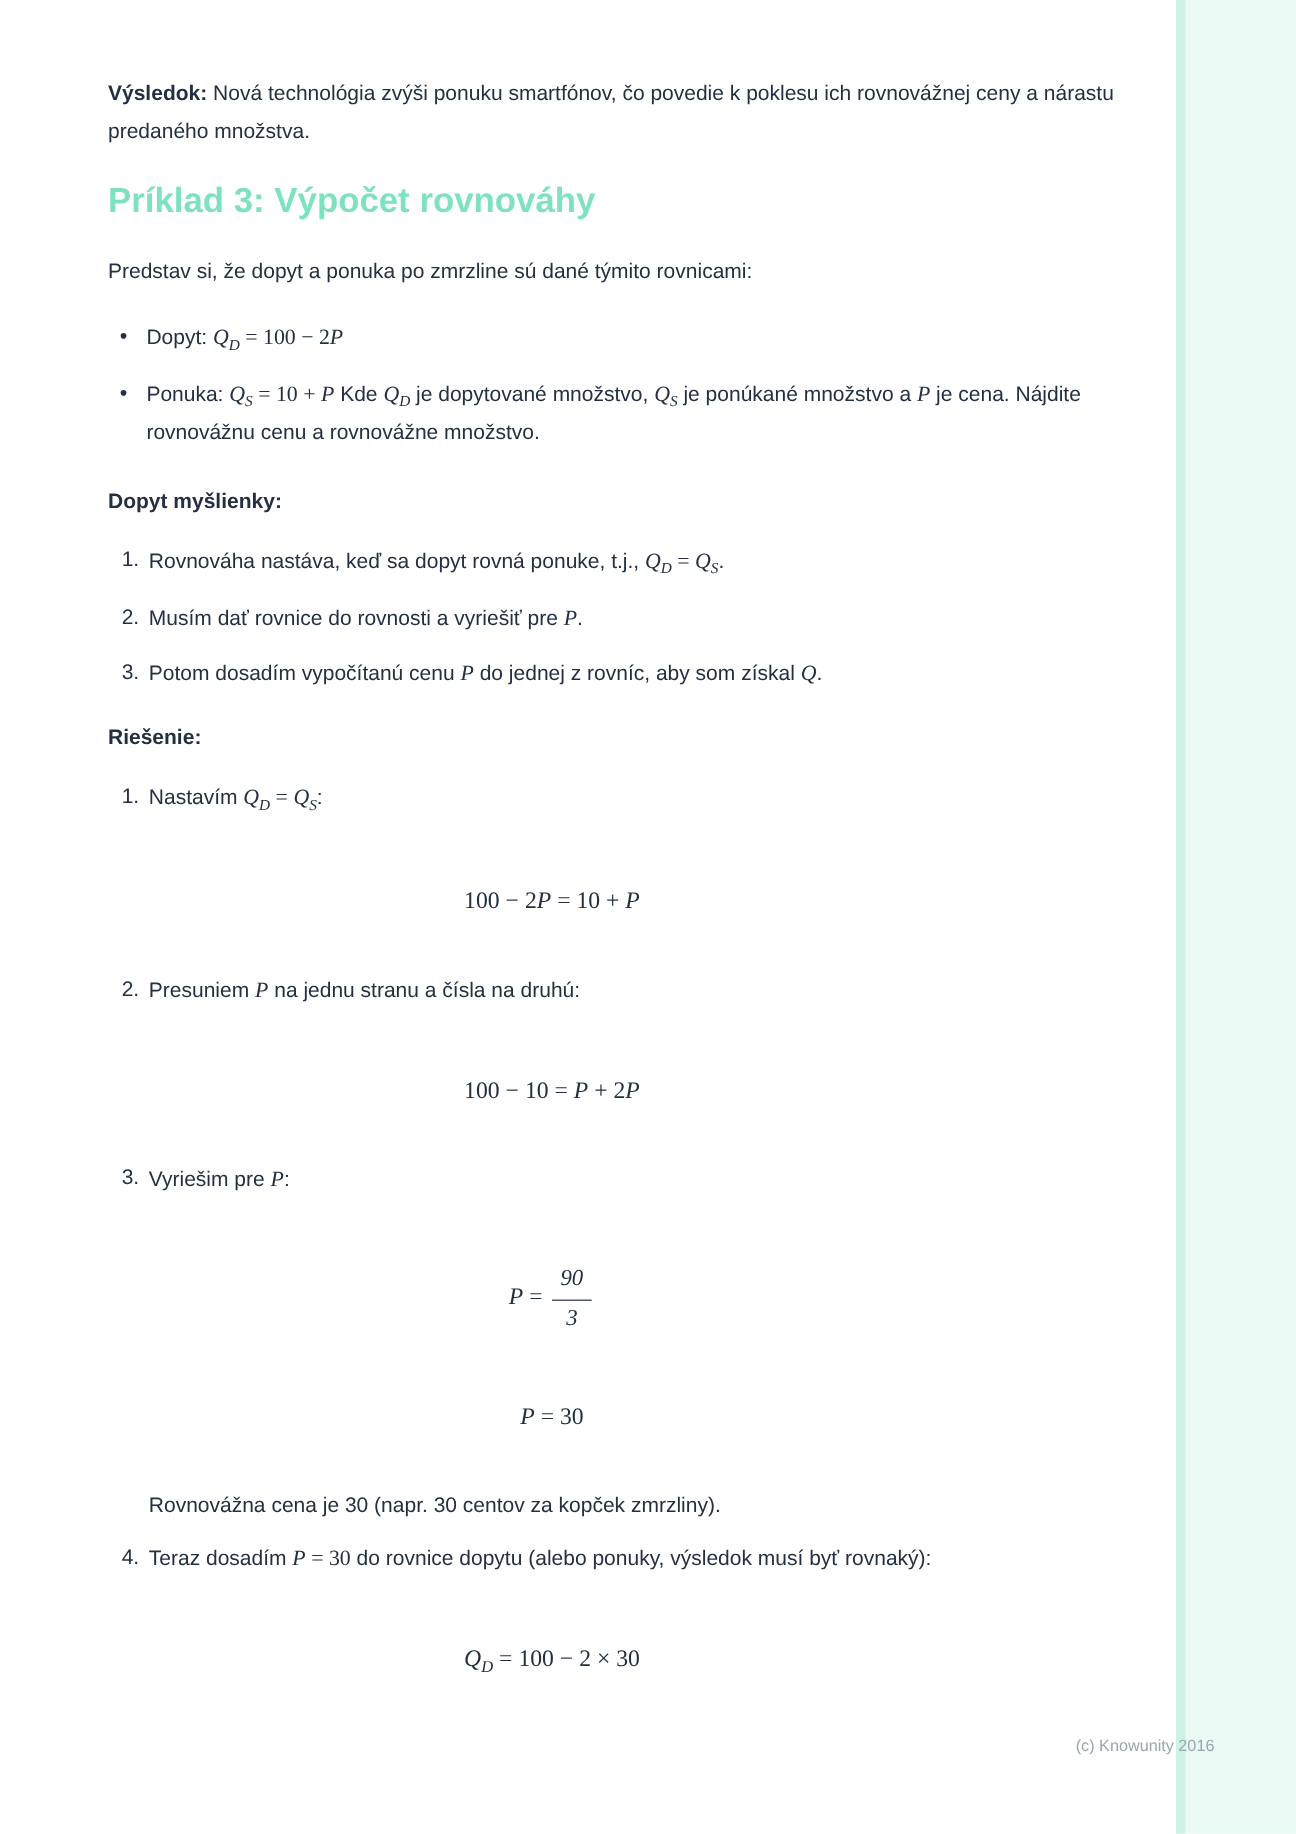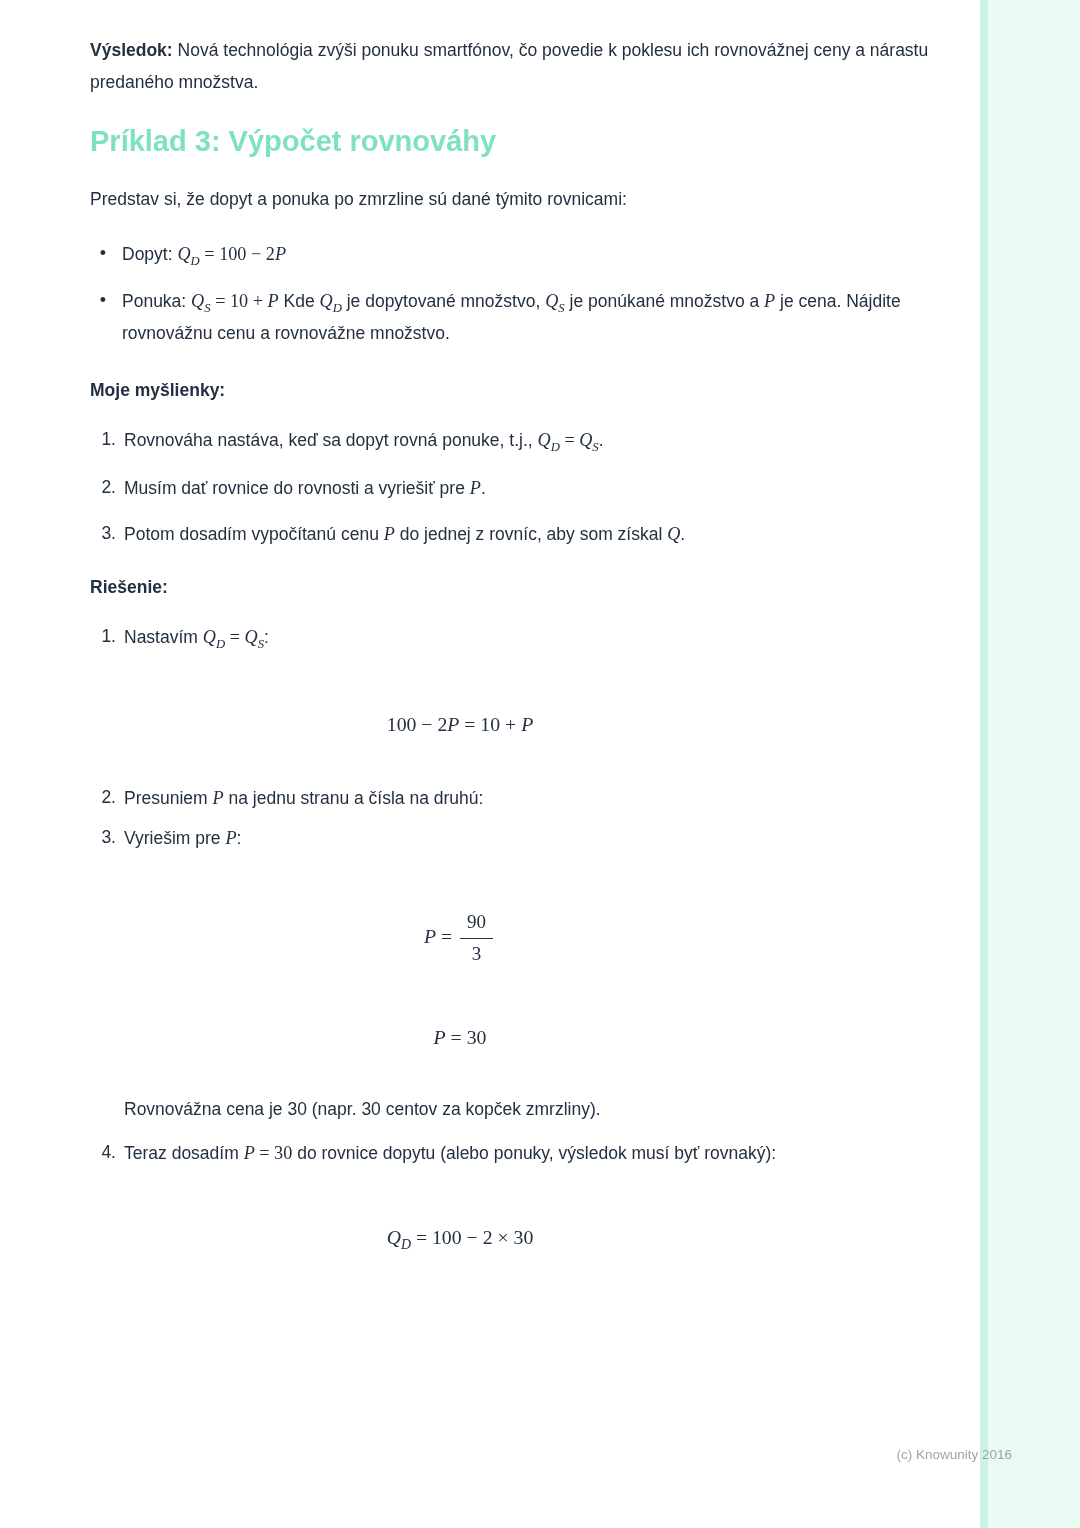--- a/index.html
+++ b/index.html
@@ -9,21 +9,21 @@
     position:relative; overflow:hidden;
     font-family:"Liberation Sans", sans-serif;
     color:var(--text, #233041);
   }
   .side-stripe {
     position:absolute; top:0; right:0; height:100%; width:100px;
     background:var(--stripe, #EAFAF4);
     border-left:8px solid var(--stripe_line, #CDF3E4);
   }
   .content {
-    position:absolute; left:90px; top:34px; width:860px;
+    position:absolute; left:90px; top:61px; width:860px;
   }
   .para {
     font-size:17.5px; line-height:1.85; margin-bottom:24px;
   }
   .para strong { font-weight:bold; }
   .heading {
     font-size:29px; font-weight:bold;
     color:var(--accent, #7EE1C2);
     margin:22px 0 24px 0; line-height:1.25;
   }
@@ -54,21 +54,21 @@
     font-size:19px; line-height:1.4;
     color:var(--text, #233041);
   }
   .note {
     font-size:17.5px; line-height:1.65;
     margin:5px 0 14px 34px;
   }
   .math { font-family:"Liberation Serif", serif; font-size:1.04em; white-space:pre-wrap; }
   .math i { font-style:italic; }
   .math sub { font-size:0.7em; font-style:italic; }
-  .frac { display:inline-block; vertical-align:middle; text-align:center; margin:0 3px; }
+  .frac { display:inline-block; vertical-align:middle; text-align:center; margin:0 3px;font-style:italic; }
   .frac .num { display:block; padding:0 7px 3px 7px; border-bottom:1.4px solid currentColor; }
   .frac .den { display:block; padding-top:2px; }
   .footer {
     position:absolute; right:68px; bottom:66px;
     font-size:13.5px; color:var(--muted, #9AA5AF); z-index:2;
   }
 </style>
 </head>
 <body>
 
@@ -88,21 +88,21 @@
       <li>
         <span class="bullet-dot">•</span>
         <div class="li-body">Dopyt: <span class="math"><i>Q</i><sub>D</sub> = 100 − 2<i>P</i></span></div>
       </li>
       <li>
         <span class="bullet-dot">•</span>
         <div class="li-body">Ponuka: <span class="math"><i>Q</i><sub>S</sub> = 10 + <i>P</i></span> Kde <span class="math"><i>Q</i><sub>D</sub></span> je dopytované množstvo, <span class="math"><i>Q</i><sub>S</sub></span> je ponúkané množstvo a <span class="math"><i>P</i></span> je cena. Nájdite rovnovážnu cenu a rovnovážne množstvo.</div>
       </li>
     </ul>
 
-    <p class="label">Moje myšlienky:</p>
+    <p class="label">Dopyt myšlienky:</p>
 
     <ol class="plain">
       <li>
         <span class="marker">1.</span>
         <div class="li-body">Rovnováha nastáva, keď sa dopyt rovná ponuke, t.j., <span class="math"><i>Q</i><sub>D</sub> = <i>Q</i><sub>S</sub></span>.</div>
       </li>
       <li>
         <span class="marker">2.</span>
         <div class="li-body">Musím dať rovnice do rovnosti a vyriešiť pre <span class="math"><i>P</i></span>.</div>
       </li>
@@ -122,20 +122,21 @@
           <div class="li-body">Nastavím <span class="math"><i>Q</i><sub>D</sub> = <i>Q</i><sub>S</sub></span>:</div>
         </div>
         <div class="equation"><span class="math">100 − 2<i>P</i> = 10 + <i>P</i></span></div>
       </div>
 
       <div class="sol-item">
         <div class="num-row">
           <span class="marker">2.</span>
           <div class="li-body">Presuniem <span class="math"><i>P</i></span> na jednu stranu a čísla na druhú:</div>
         </div>
+        <div class="equation"><span class="math">100 − 10 = <i>P</i> + 2<i>P</i></span></div>
       </div>
 
       <div class="sol-item">
         <div class="num-row">
           <span class="marker">3.</span>
           <div class="li-body">Vyriešim pre <span class="math"><i>P</i></span>:</div>
         </div>
         <div class="equation"><span class="math"><i>P</i> = </span><span class="frac"><span class="num">90</span><span class="den">3</span></span></div>
         <div class="equation"><span class="math"><i>P</i> = 30</span></div>
         <p class="note">Rovnovážna cena je 30 (napr. 30 centov za kopček zmrzliny).</p>

